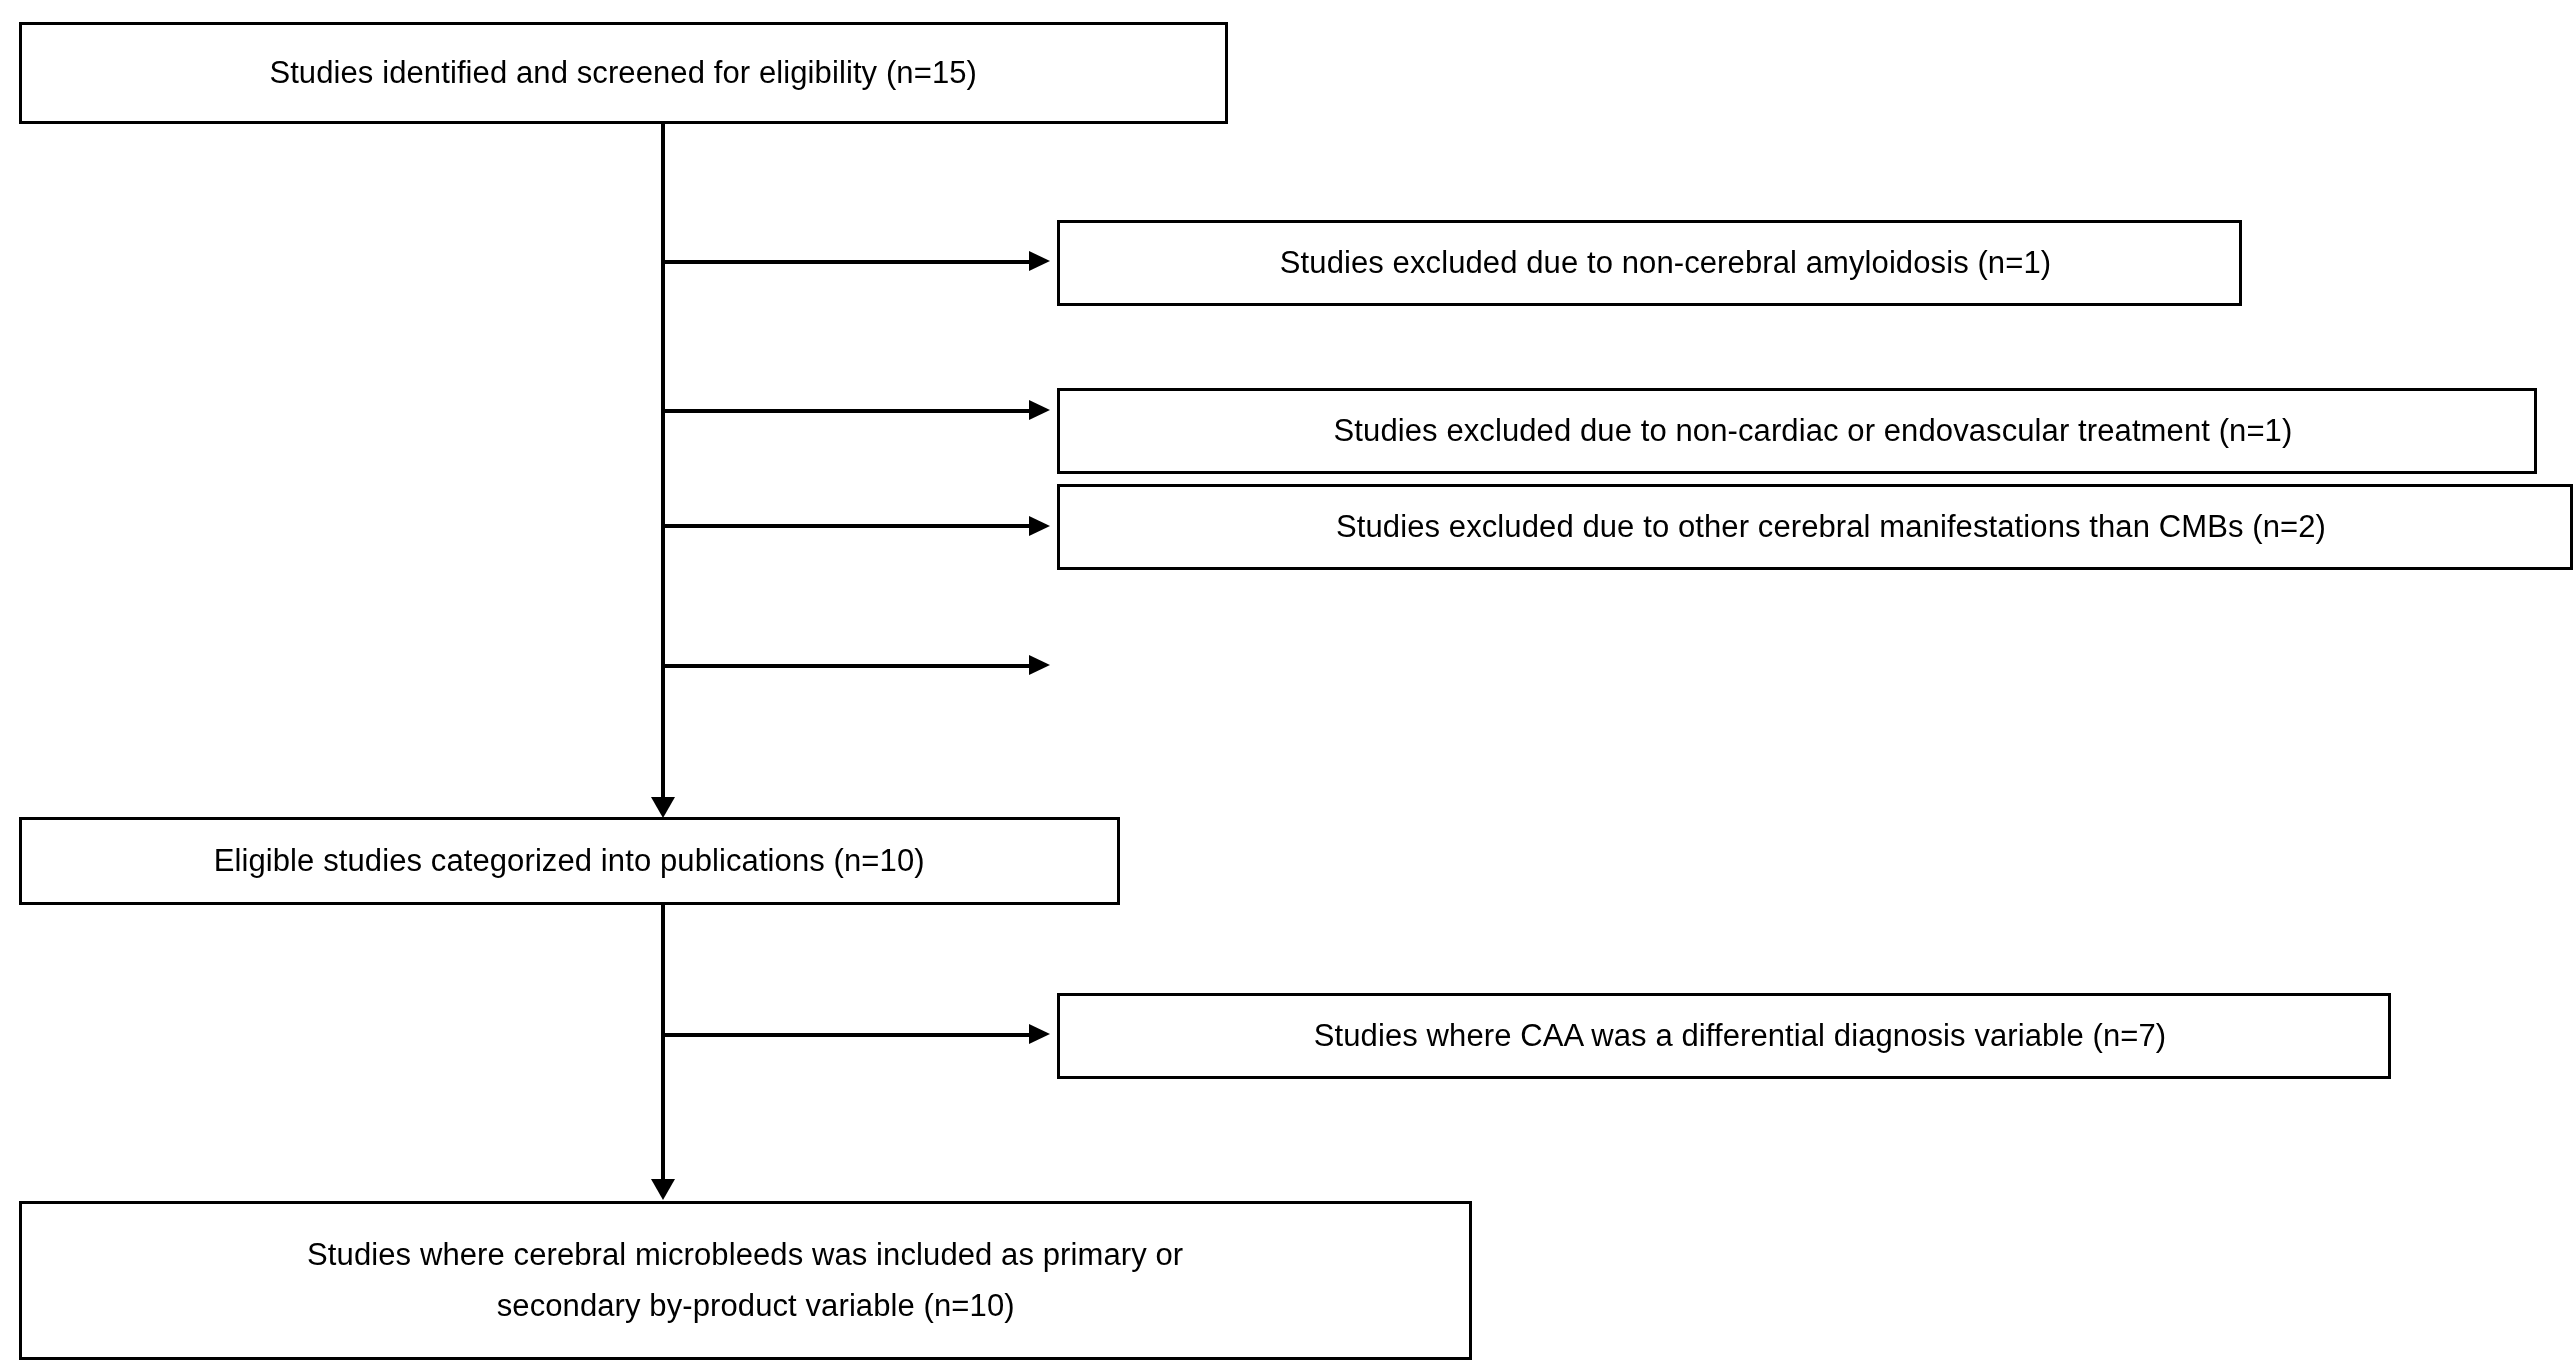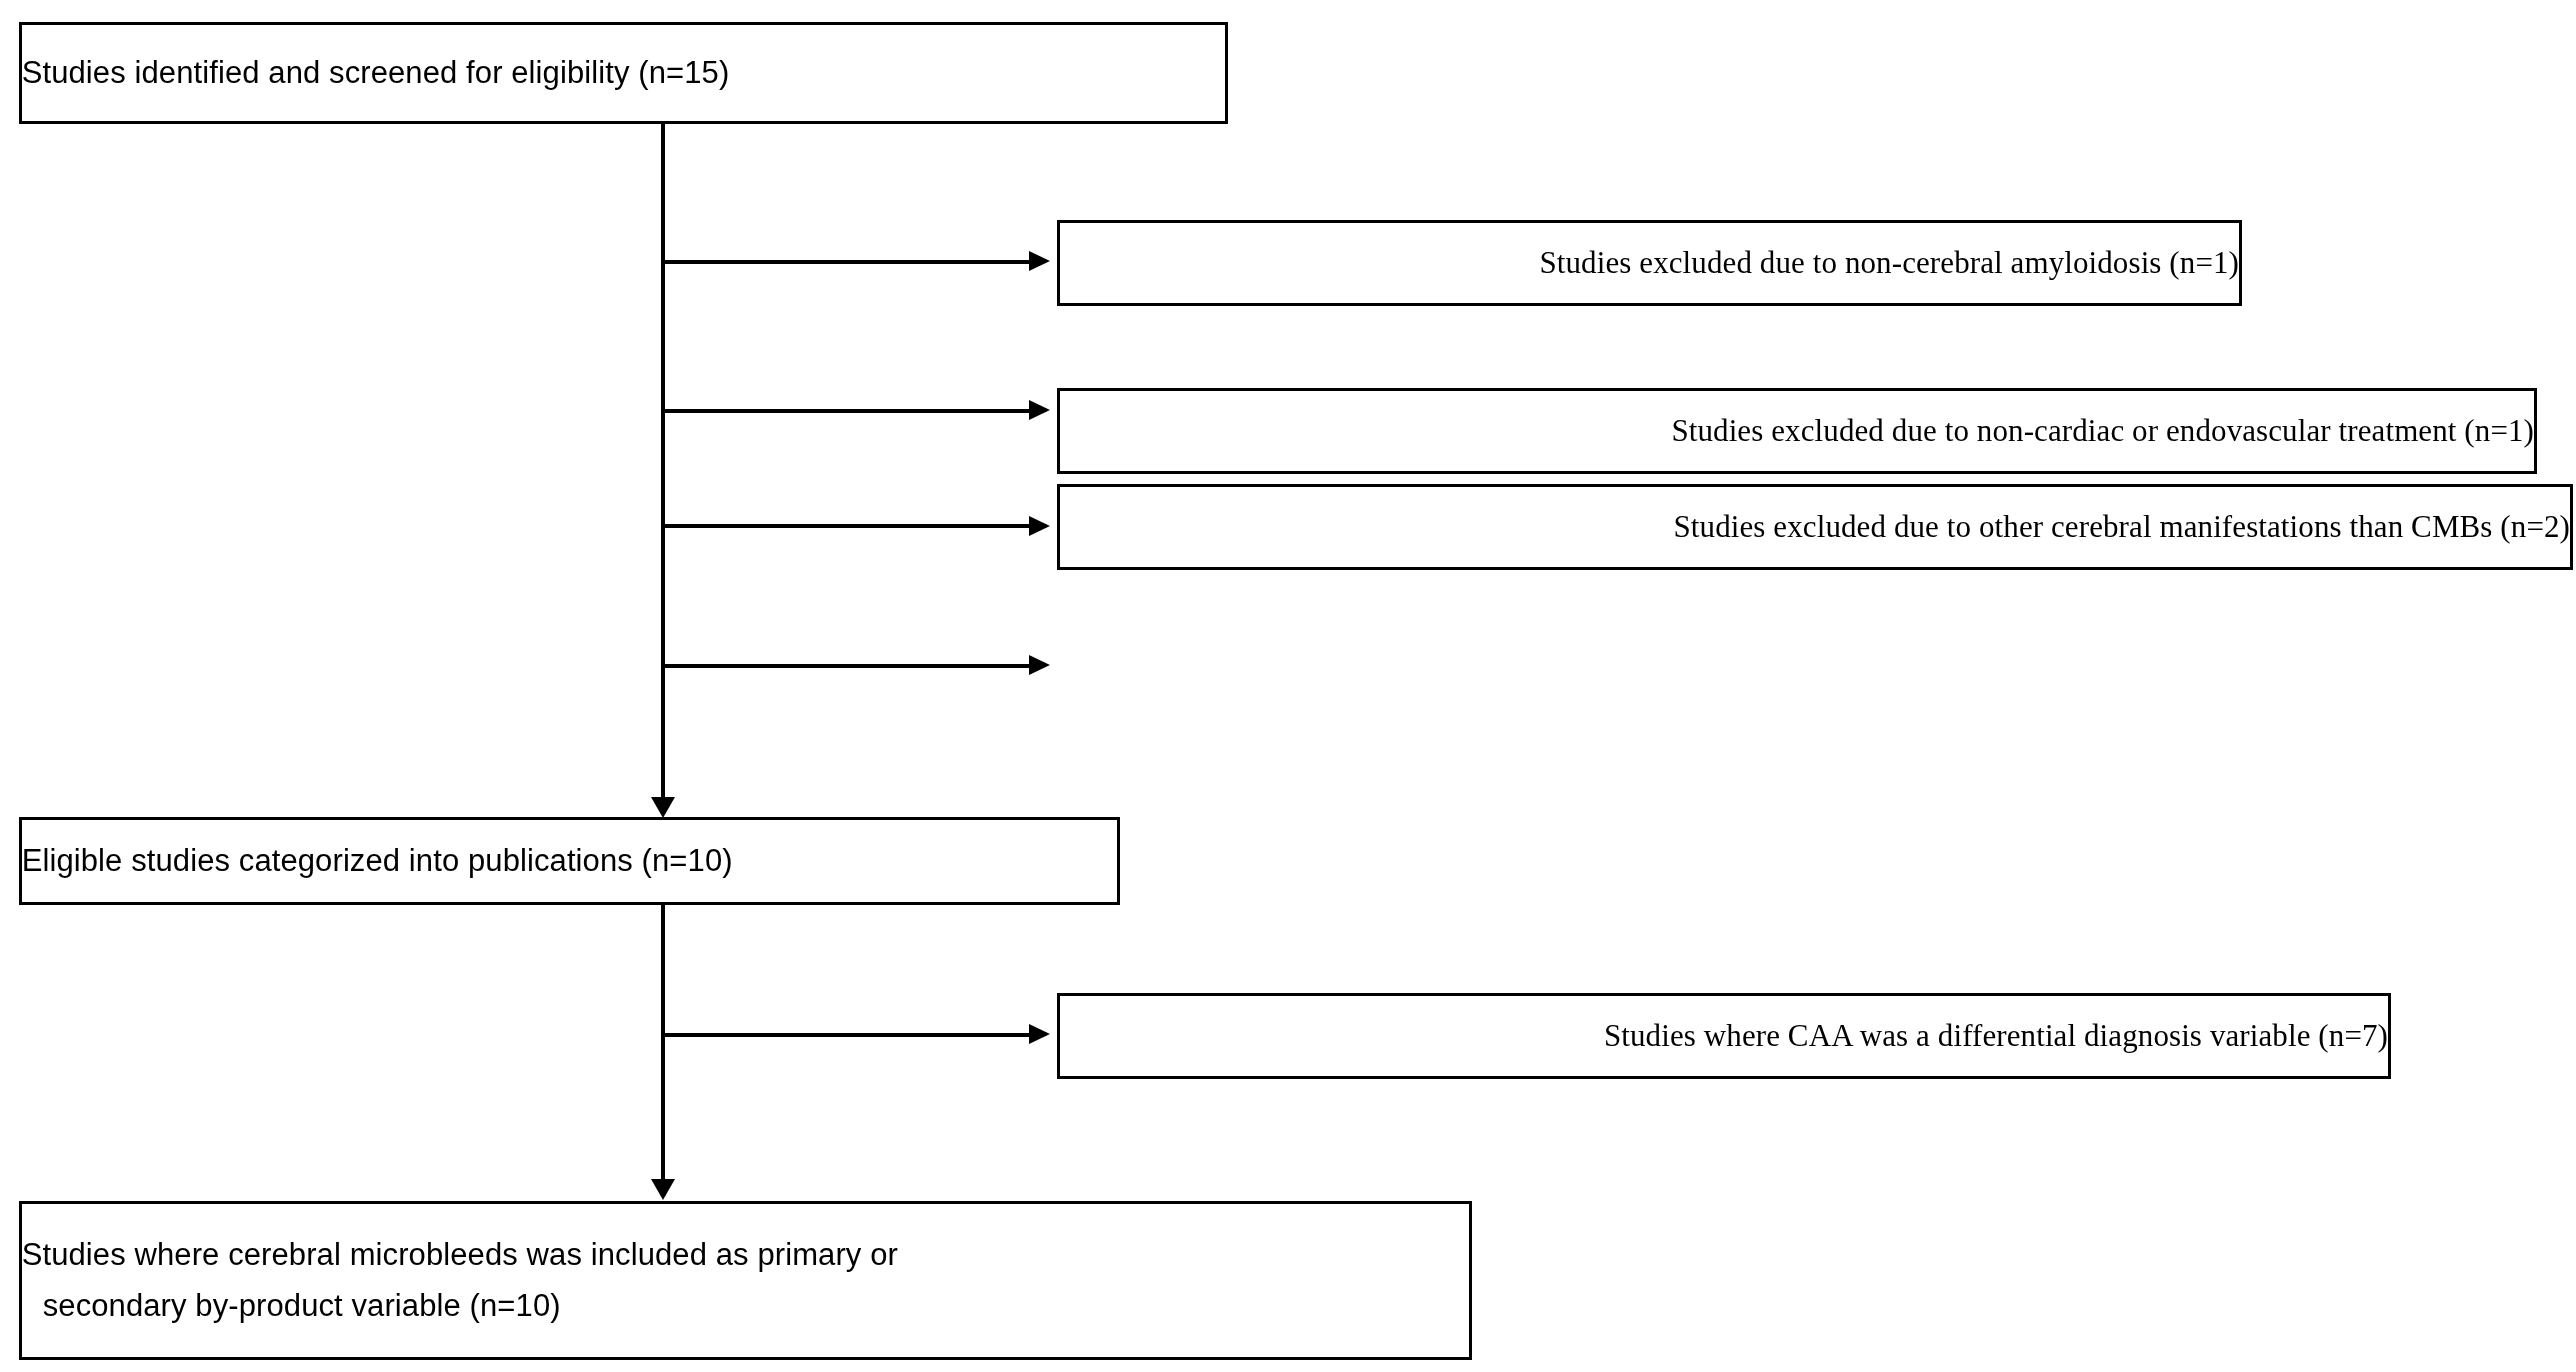--- a/index.html
+++ b/index.html
@@ -24,22 +24,22 @@
     align-items: center;
     color: #000000;
     font-size: 31px;
     line-height: 1.62;
     letter-spacing: 0.1px;
   }
   .node .txt {
     display: block;
     width: 100%;
   }
-  .node.center .txt { }
-  .node.left .txt { text-align: right; padding-left: 32px; font-family: Liberation Serif, serif; }
+  .node.center .txt { text-align: center; }
+  .node.left .txt { text-align: center; padding-left: 32px; }
 
   
   .vline {
     position: absolute;
     background: #000000;
     width: 4.1px;
   }
   .hline {
     position: absolute;
     background: #000000;

